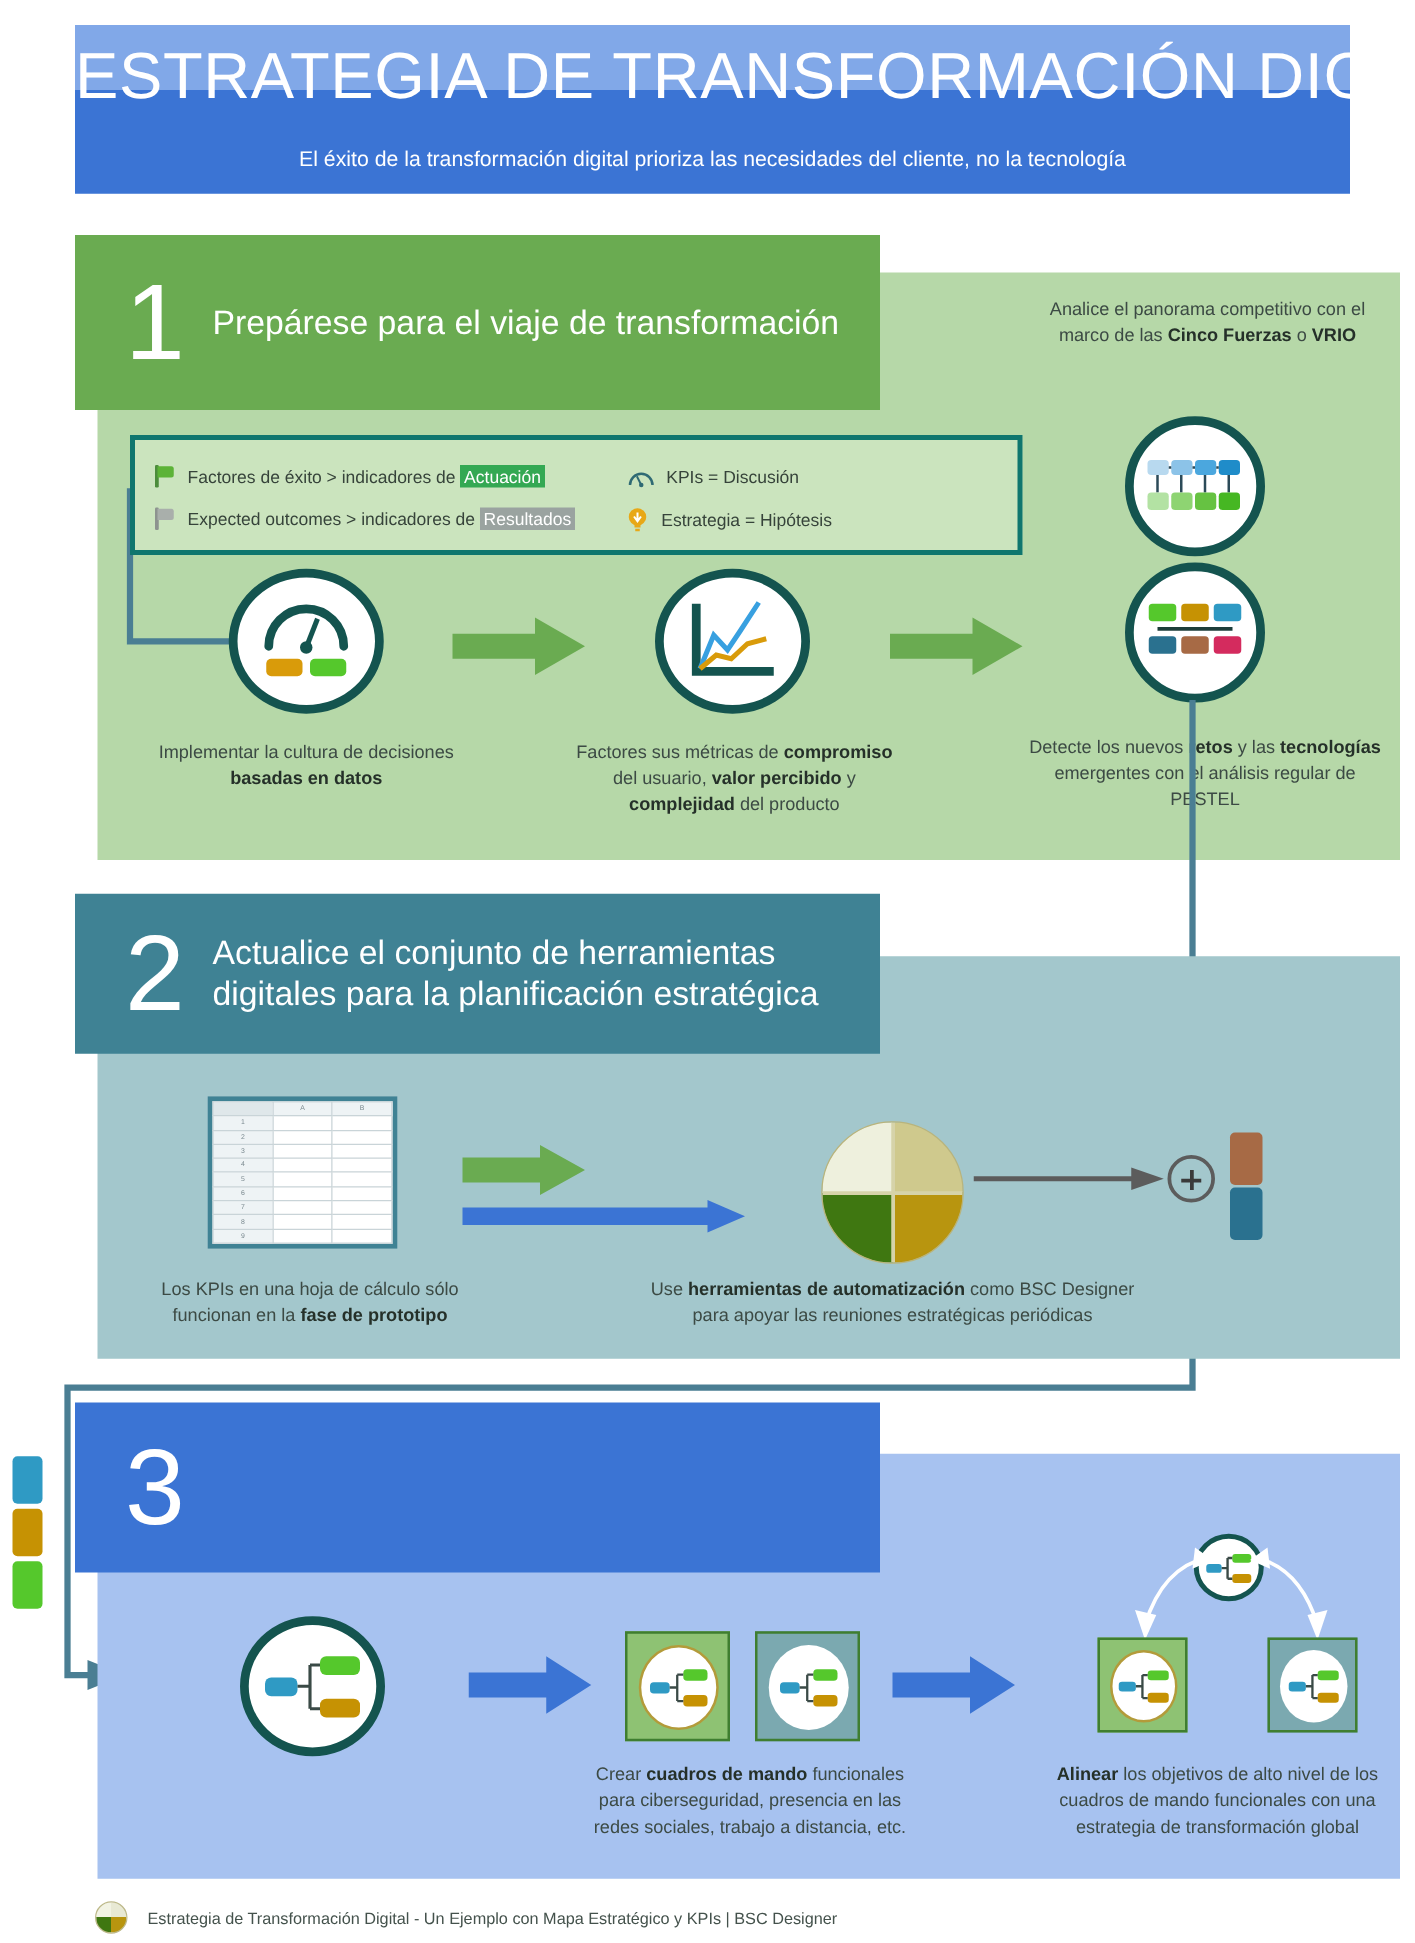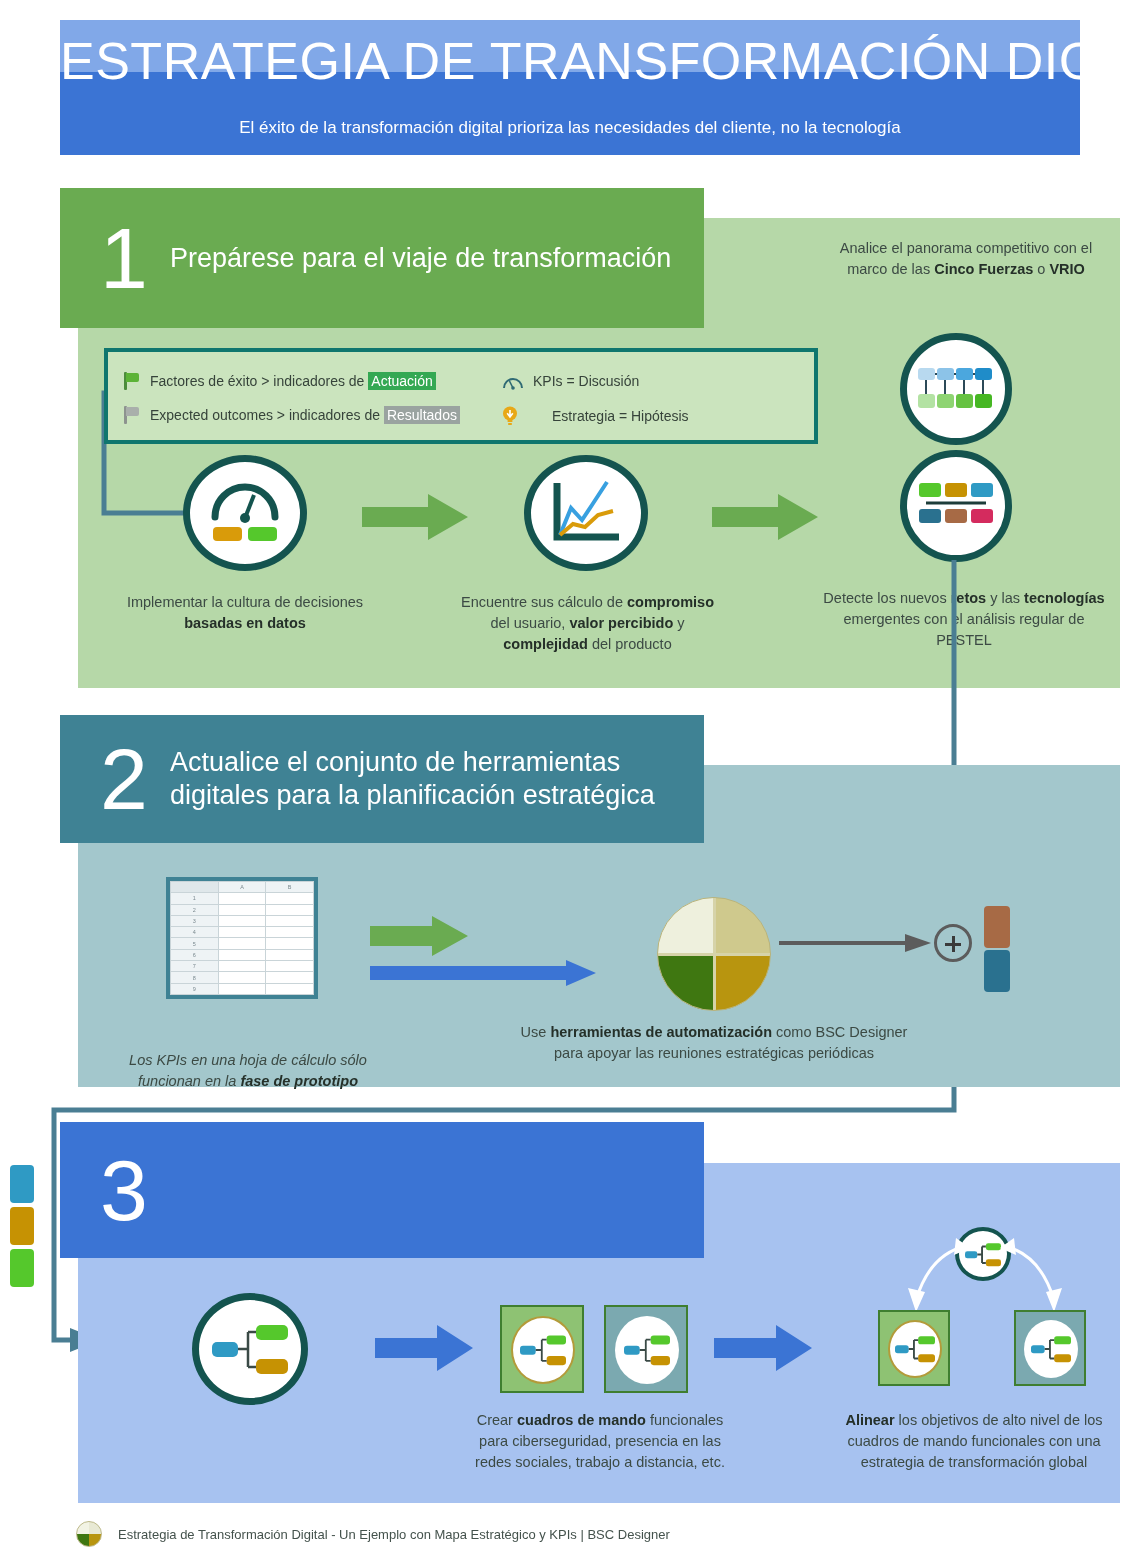--- a/index.html
+++ b/index.html
@@ -170,21 +170,21 @@
       <span class="gsmall">
         <svg width="22" height="18" viewBox="0 0 22 18">
           <path d="M2 16 A9 9 0 0 1 20 16" fill="none" stroke="#2f6a74" stroke-width="2"></path>
           <line x1="11" y1="16" x2="7.5" y2="9" stroke="#2f6a74" stroke-width="1.6"></line>
           <circle cx="11" cy="16" r="1.8" fill="#2f6a74"></circle>
         </svg>
       </span>
       <span class="lg-text">KPIs = Discusión</span>
     </div>
 
-    <div class="legend-row" style="left:394px; top:54px;gap:23px;">
+    <div class="legend-row" style="left:394px; top:54px;">
       <span class="bulb">
         <svg width="16" height="20" viewBox="0 0 16 20">
           <circle cx="8" cy="7.5" r="7" fill="#e8a817"></circle>
           <path d="M8 4 L8 11 M5.2 7.2 L8 11 L10.8 7.2" stroke="#ffffff" stroke-width="1.6" fill="none"></path>
           <rect x="5.6" y="14" width="4.8" height="2" fill="#e8a817"></rect>
           <rect x="6.2" y="17" width="3.6" height="2" fill="#e8a817"></rect>
         </svg>
       </span>
       <span class="lg-text">Estrategia = Hipótesis</span>
     </div>
@@ -208,21 +208,21 @@
   </svg>
 
   <div class="circ" style="left:524px; top:455px; width:124px; height:116px;">
     <svg width="78" height="72" viewBox="0 0 78 72">
       <path d="M10 6 L10 60 L72 60" fill="none" stroke="#14544f" stroke-width="7"></path>
       <polyline points="13,58 24,31 35,43 45,28 60,5" fill="none" stroke="#38a0e0" stroke-width="4"></polyline>
       <polyline points="13,58 26,47 38,50 51,38 66,34" fill="none" stroke="#d99b0a" stroke-width="4"></polyline>
     </svg>
   </div>
   <div class="cap" style="left:460px; top:592px; width:255px;">
-    <span>Encuentre sus cálculo de </span><b>compromiso</b><span> del usuario, </span><b>valor percibido</b><span> y </span><b>complejidad</b><span> del producto</span>
+    <span>Factores sus métricas de </span><b>compromiso</b><span> del usuario, </span><b>valor percibido</b><span> y </span><b>complejidad</b><span> del producto</span>
   </div>
 
   <svg style="position:absolute;left:712px;top:494px;" width="108" height="46">
     <polygon points="0,13 66,13 66,0 106,23 66,46 66,33 0,33" fill="#6aab51"></polygon>
   </svg>
 
   <div class="cap" style="left:826px; top:238px; width:280px;">
     <span>Analice el panorama competitivo con el marco de las </span><b>Cinco Fuerzas</b><span> o </span><b>VRIO</b>
   </div>
 
@@ -322,21 +322,21 @@
             <td></td>
           </tr>
       <tr>
             <td class="rowhdr">9</td>
             <td></td>
             <td></td>
           </tr>
     </tbody>
       </table>
   </div>
-  <div class="cap" style="left:98px; top:1050px; width:300px;font-style:italic;">
+  <div class="cap" style="left:98px; top:1022px; width:300px;">
     <span>Los KPIs en una hoja de cálculo sólo funcionan en la </span><b>fase de prototipo</b>
   </div>
 
   <svg style="position:absolute;left:370px;top:916px;" width="100" height="40">
     <polygon points="0,10 62,10 62,0 98,20 62,40 62,30 0,30" fill="#6aab51"></polygon>
   </svg>
 
   <svg style="position:absolute;left:370px;top:960px;" width="228" height="30">
     <polygon points="0,6 196,6 196,0 226,13 196,26 196,20 0,20" fill="#3b74d4"></polygon>
   </svg>

